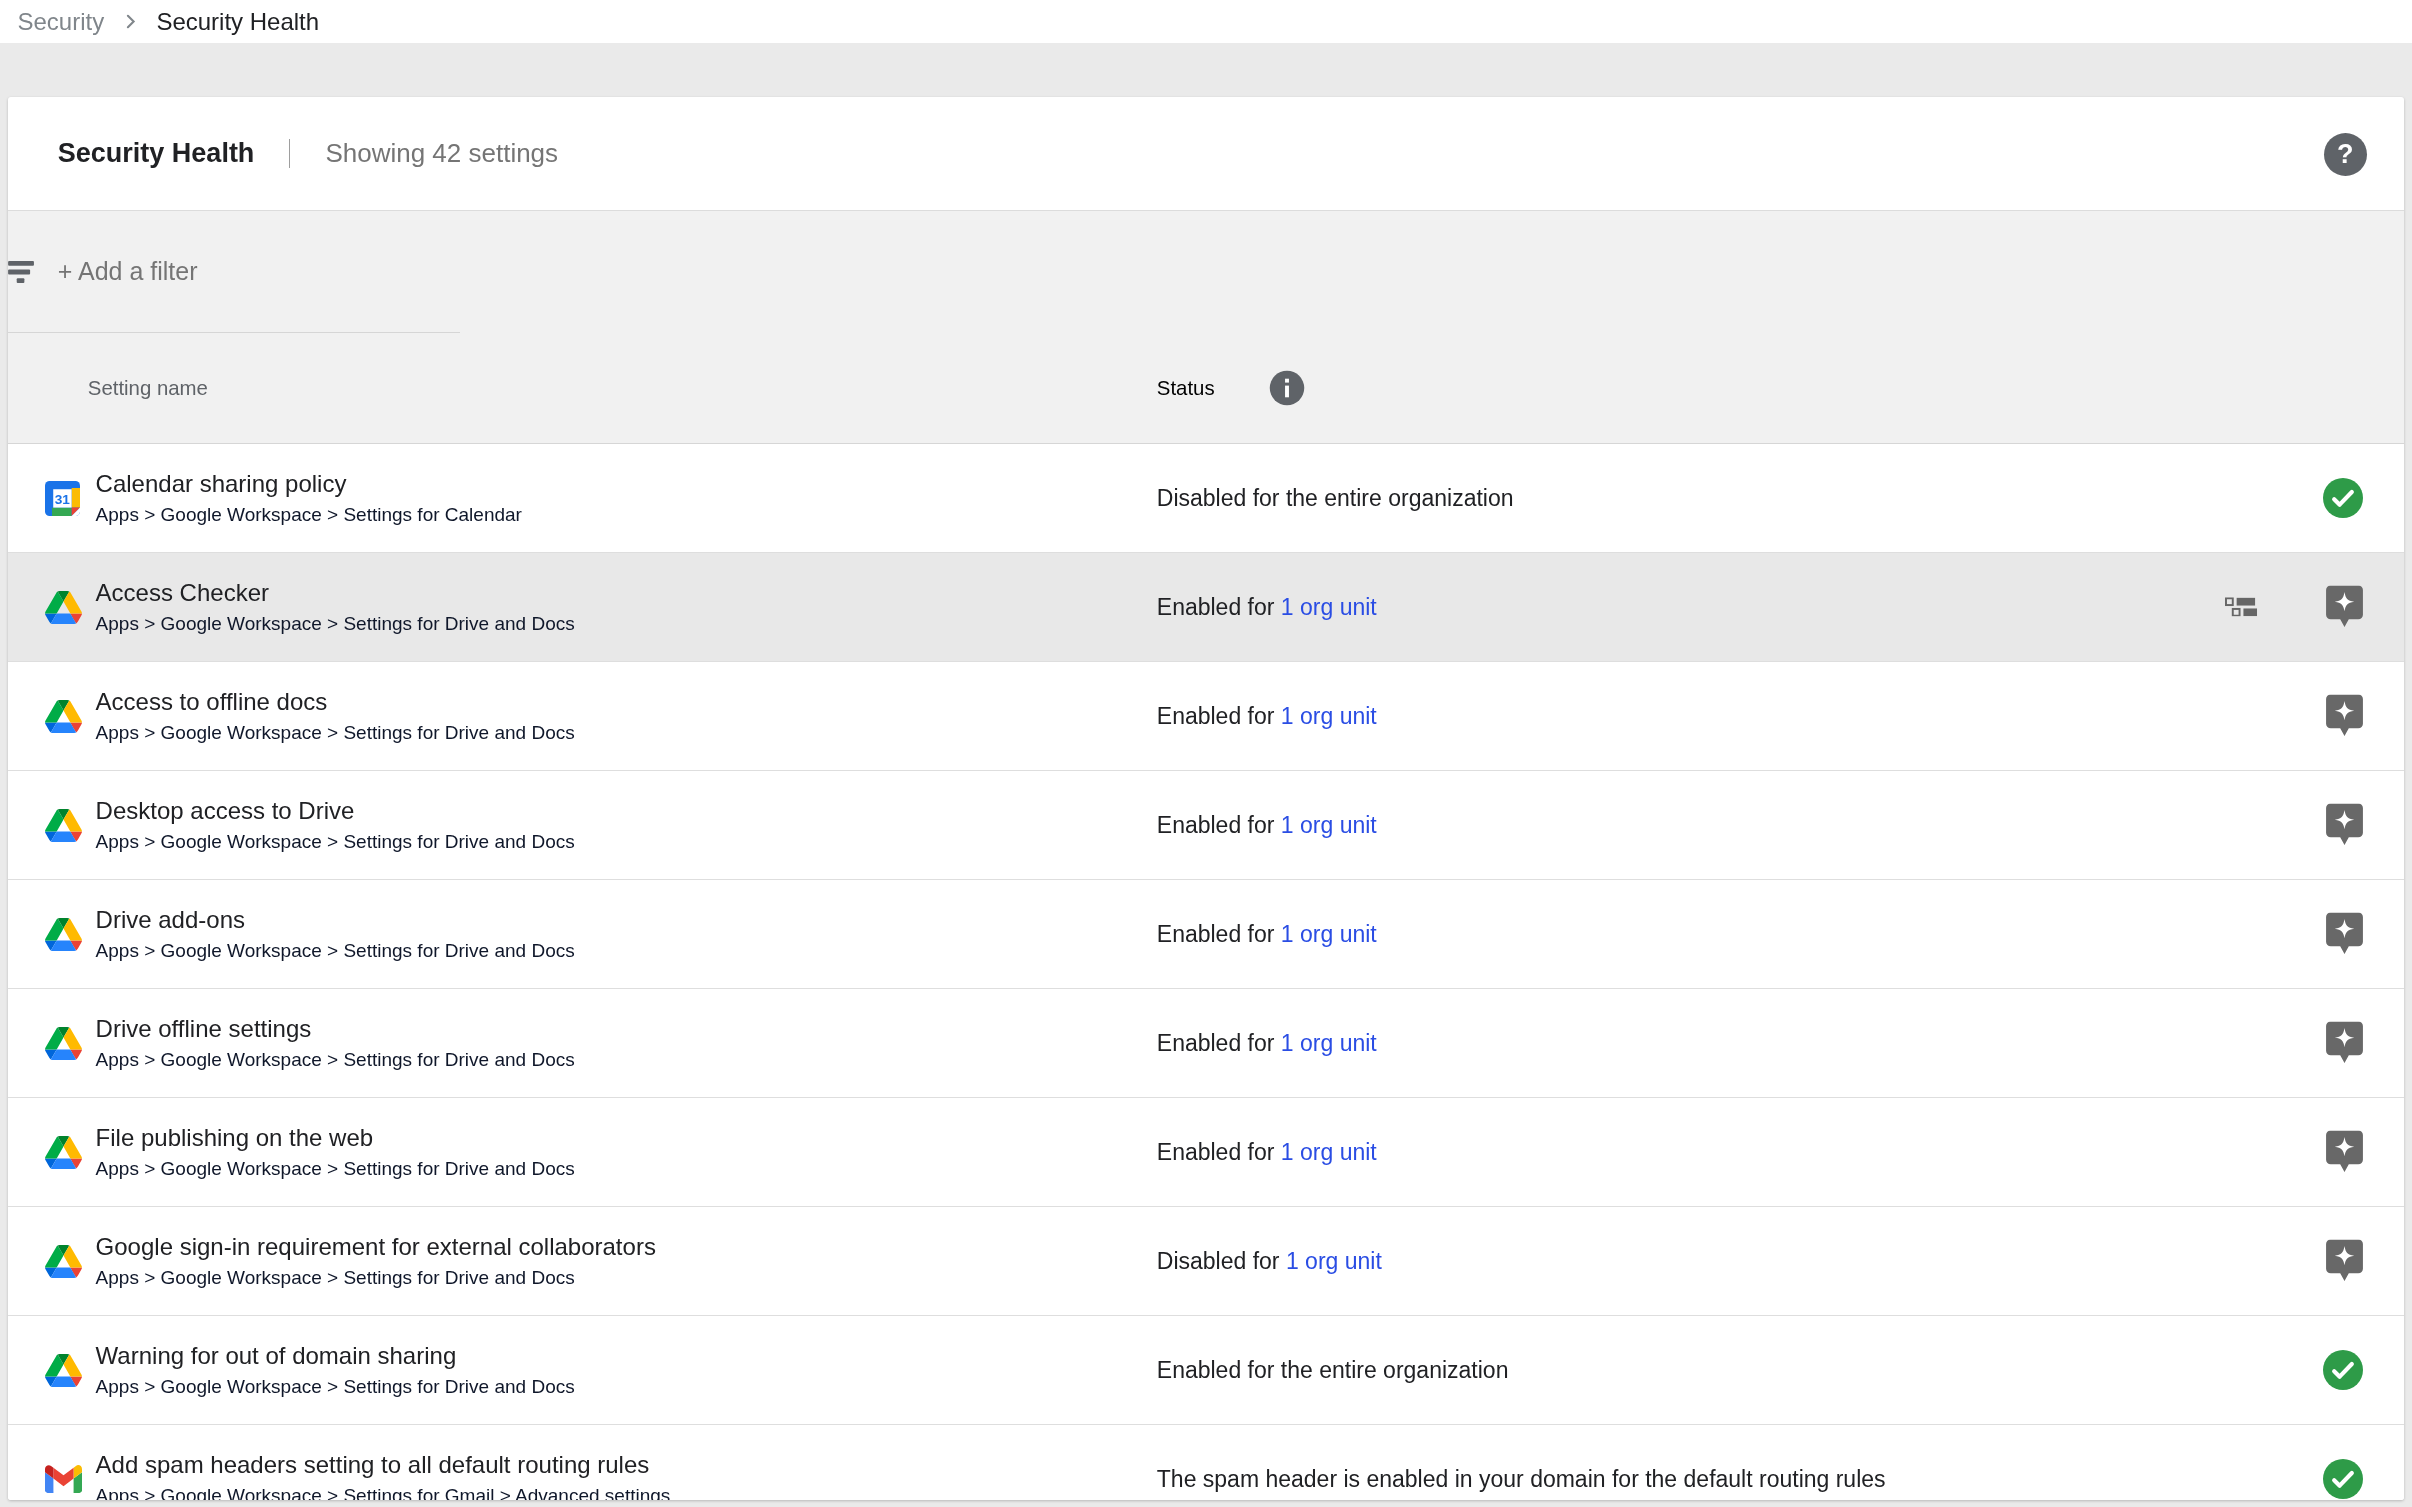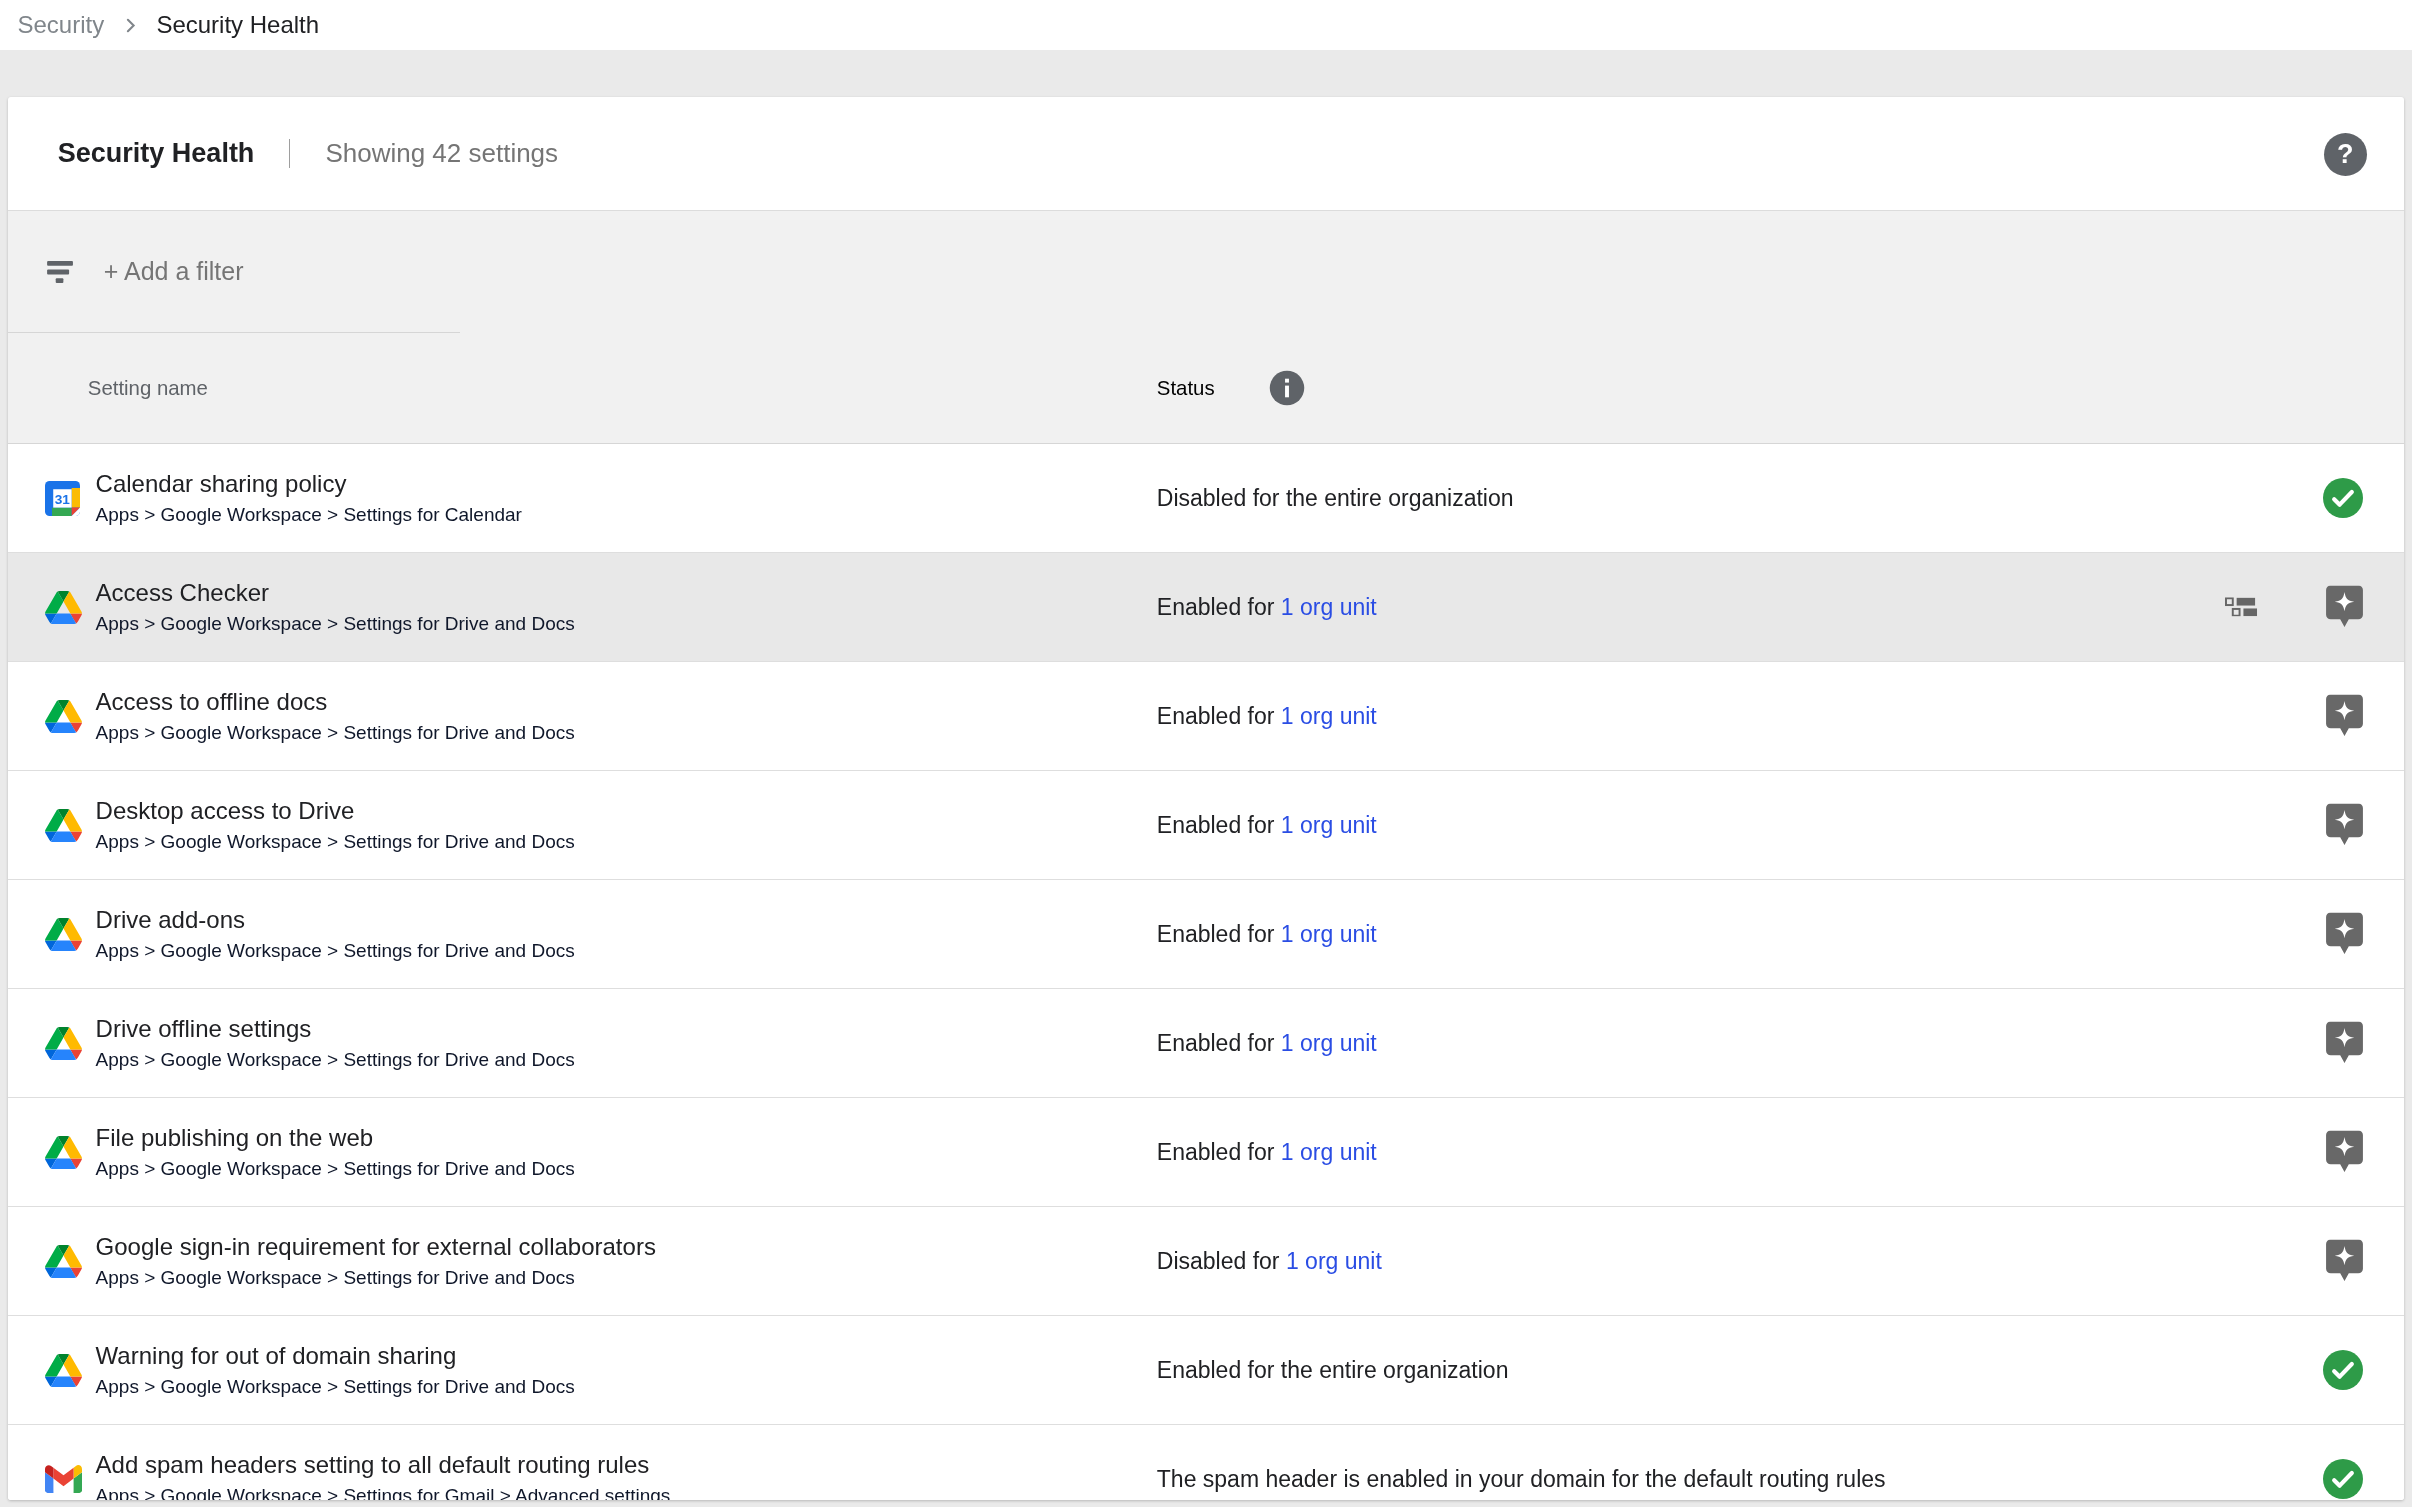--- a/index.html
+++ b/index.html
@@ -1,21 +1,21 @@
 <!DOCTYPE html>
 <html><head>
 <meta charset="utf-8">
 <style>
   * { margin:0; padding:0; box-sizing:border-box; }
   html,body { width:2412px; height:1508px; overflow:hidden; }
   body { font-family:"Liberation Sans", sans-serif; background:#eaeaea; }
   .page { position:relative; width:2412px; height:1508px; }
 
   
-  .breadcrumb-bar { position:absolute; left:0; top:0; width:2412px; height:50px;
+  .breadcrumb-bar { position:absolute; left:0; top:0; width:2412px; height:43px;
     background:#ffffff; display:flex; align-items:center; padding-left:17.5px; gap:13.6px; }
   .crumb-parent { font-size:24px; color:#80868b; cursor:pointer; }
   .crumb-sep svg { display:block; }
   .crumb-current { font-size:24px; color:#202124; font-weight:500; }
 
   
   .card { position:absolute; left:7.8px; top:97px; width:2396px; height:1403px;
     background:#ffffff; border-radius:2.9px; box-shadow:0 1px 2.9px rgba(0,0,0,.22);
     overflow:hidden; }
 
@@ -24,22 +24,22 @@
   .title { font-size:27px; font-weight:700; color:#202124; }
   .pipe { width:0; height:29px; border-left:1.9px solid #9e9e9e; margin:0 35px; }
   .subtitle { font-size:26px; color:#757575; }
   .help-btn { position:absolute; right:37px; top:36px; width:43px; height:43px;
     border-radius:50%; background:#5f6368; color:#ffffff; display:flex;
     align-items:center; justify-content:center; font-size:27px; font-weight:700;
     cursor:pointer; }
 
   
   .gray { background:#f1f1f1; border-bottom:1.9px solid #d6d6d6; }
-  .filter-row { height:121px; display:flex; align-items:center; padding-left:39px;
-    gap:30px; cursor:pointer; }
+  .filter-row { height:121px; display:flex; align-items:center; 
+    gap:23px; cursor:pointer; }
   .filter-icon svg { display:block; }
   .filter-label { font-size:25px; color:#757575; }
   .filter-divider { width:452px; border-bottom:1.9px solid #d6d6d6; }
   .table-header { position:relative; height:110px;padding-left:32px; }
   .col-setting { position:absolute; left:80px; top:50%; transform:translateY(-50%);
     font-size:20.4px; font-weight:500; color:#5f6368; }
   .col-status { position:absolute; left:1149px; top:50%; transform:translateY(-50%);
     font-size:20.4px; font-weight:500; color:#000000; }
   .info-icon { position:absolute; left:1261px; top:50%; transform:translateY(-50%);
     cursor:pointer; }

